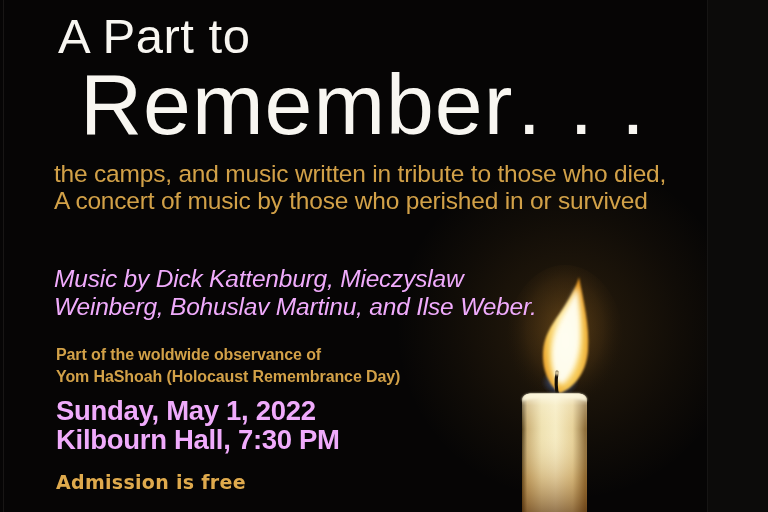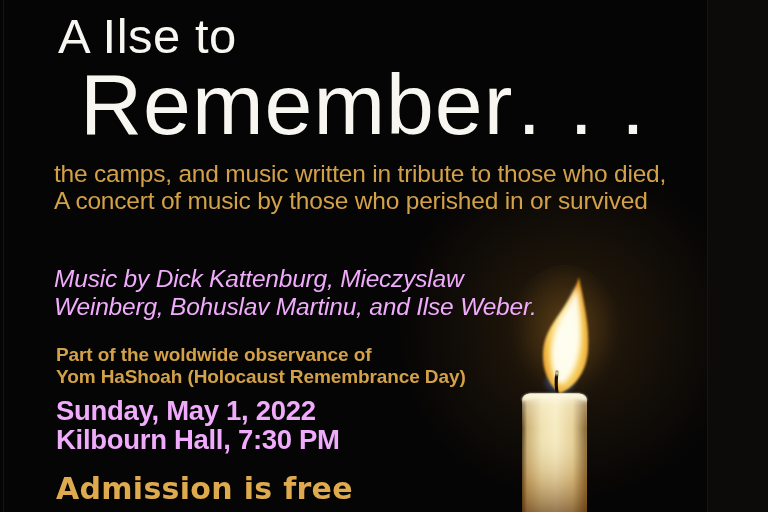--- a/index.html
+++ b/index.html
@@ -15,23 +15,23 @@
     left:398px;top:175px;width:340px;height:340px;pointer-events:none;
     background:radial-gradient(circle at 50% 45%, rgba(214,148,48,0.17) 0%, rgba(214,148,48,0.05) 45%, rgba(0,0,0,0) 68%);
   }
   .title-block{left:58px;top:10px;color:#f8f6f1;}
   .title-line1{font-size:49px;line-height:1.1;letter-spacing:.5px;font-weight:400;}
   .title-line2{font-size:86px;line-height:.95;letter-spacing:1px;font-weight:400;white-space:nowrap;margin-left:22px;}
   .title-ellipsis{letter-spacing:2px;margin-left:4px;}
   .gold{color:#d2a148;}
   .description{left:54px;top:160px;font-size:24.5px;line-height:27px;letter-spacing:-0.2px;}
   .music-credit{left:54px;top:265px;font-size:24.5px;line-height:27.5px;font-style:italic;color:#f0abfc;letter-spacing:-0.2px;}
-  .observance{left:56px;top:344px;font-size:19px;line-height:21.5px;font-weight:bold;letter-spacing:-0.1px;}
+  .observance{left:56px;top:344px;font-size:16px;line-height:21.5px;font-weight:bold;letter-spacing:-0.1px;}
   .event-block{left:56px;top:396px;font-size:27.5px;line-height:29px;font-weight:bold;color:#f0abfc;letter-spacing:-0.3px;}
-  .admission{left:56px;top:471px;font-size:30px;font-weight:600;color:#dfaa4d;
+  .admission{left:56px;top:471px;font-size:19px;font-weight:600;color:#dfaa4d;
     font-family:"DejaVu Sans", sans-serif;letter-spacing:.3px;}
   .candle-svg{left:480px;top:255px;width:170px;height:257px;overflow:visible;}
 </style>
 </head>
 <body>
 
 <div class="poster">
 
   <div class="abs glow"></div>
 
@@ -90,21 +90,21 @@
 
     <path fill="url(#candleH)" d="M 42 146 Q 42 139 50 138.5 L 99 138.5 Q 107 139 107 146 L 107 257 L 42 257 Z"></path>
     <path fill="url(#candleV)" d="M 42 146 Q 42 139 50 138.5 L 99 138.5 Q 107 139 107 146 L 107 257 L 42 257 Z"></path>
     <path fill="rgba(252,246,218,0.85)" filter="url(#b1)" d="M 42 146 Q 42 139 50 138.5 L 99 138.5 Q 107 139 107 146 Q 93 142 74.5 142 Q 56 142 42 146 Z"></path>
   </svg>
 
   <div class="abs left-edge-line"></div>
   <div class="abs right-band"></div>
 
   <div class="abs title-block">
-    <div class="title-line1">A Ilse to</div>
+    <div class="title-line1">A Part to</div>
     <div class="title-line2"><span>Remember</span><span class="title-ellipsis">. . .</span></div>
   </div>
 
   <div class="abs description gold">
     <div>the camps, and music written in tribute to those who died,</div>
     <div>A concert of music by those who perished in or survived</div>
   </div>
 
   <div class="abs music-credit">
     <div>Music by Dick Kattenburg, Mieczyslaw</div>

